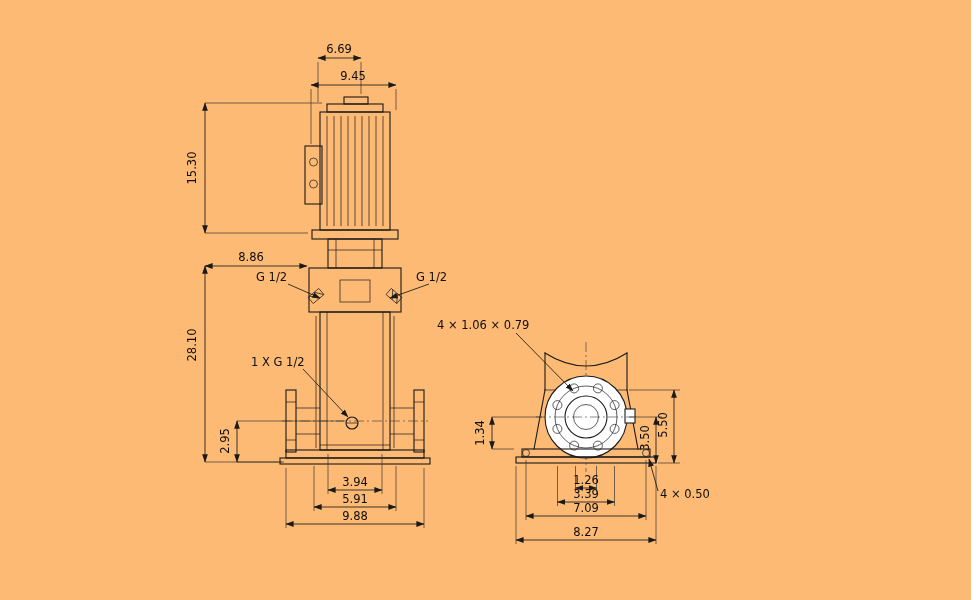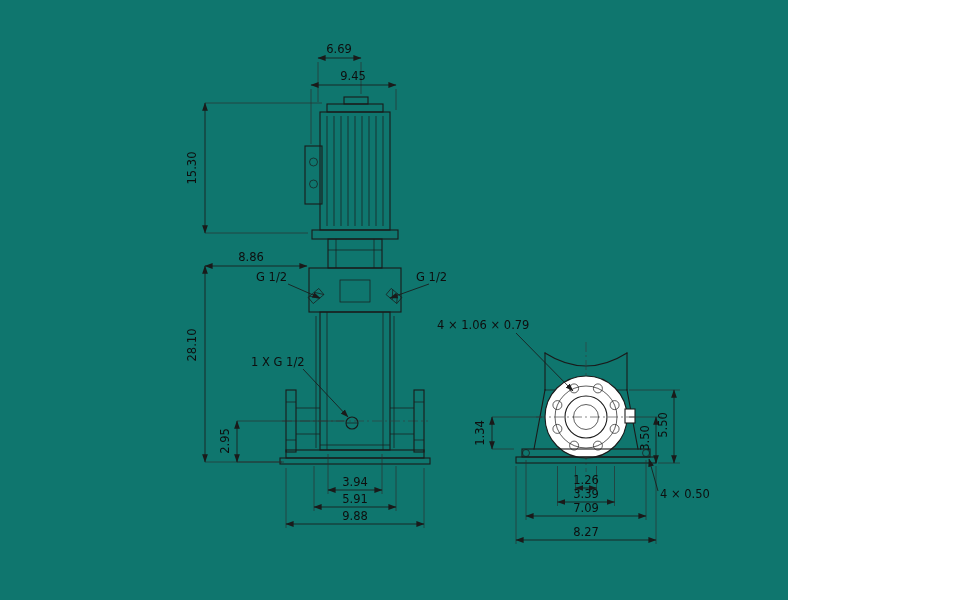--- a/index.html
+++ b/index.html
@@ -1,16 +1,16 @@
 <!DOCTYPE html>
 <html><head>
 <meta charset="utf-8">
 <style>
   html,body{margin:0;padding:0;background:#ffffff}
-  .canvas{position:relative;width:788px;height:600px;background:#0f766e;overflow:hidden}
+  .canvas{position:relative;width:971px;height:600px;background:#fdba74;overflow:hidden}
   svg{position:absolute;left:0;top:0}
   .obj{fill:none;stroke:#1a1a1a;stroke-width:1.1;stroke-linecap:square}
   .thin{fill:none;stroke:#1a1a1a;stroke-width:0.7}
   .ext{fill:none;stroke:#2b2b2b;stroke-width:0.65}
   .dim{fill:none;stroke:#1a1a1a;stroke-width:0.85}
   .cl{fill:none;stroke:#3a3a3a;stroke-width:0.6;stroke-dasharray:10 3 2 3}
   .fillw{fill:#ffffff;stroke:#1a1a1a;stroke-width:1.1}
   text{font-family:"DejaVu Sans","Liberation Sans",sans-serif;font-size:11.5px;fill:#0e0e0e}
   .mid{text-anchor:middle}
 </style>

